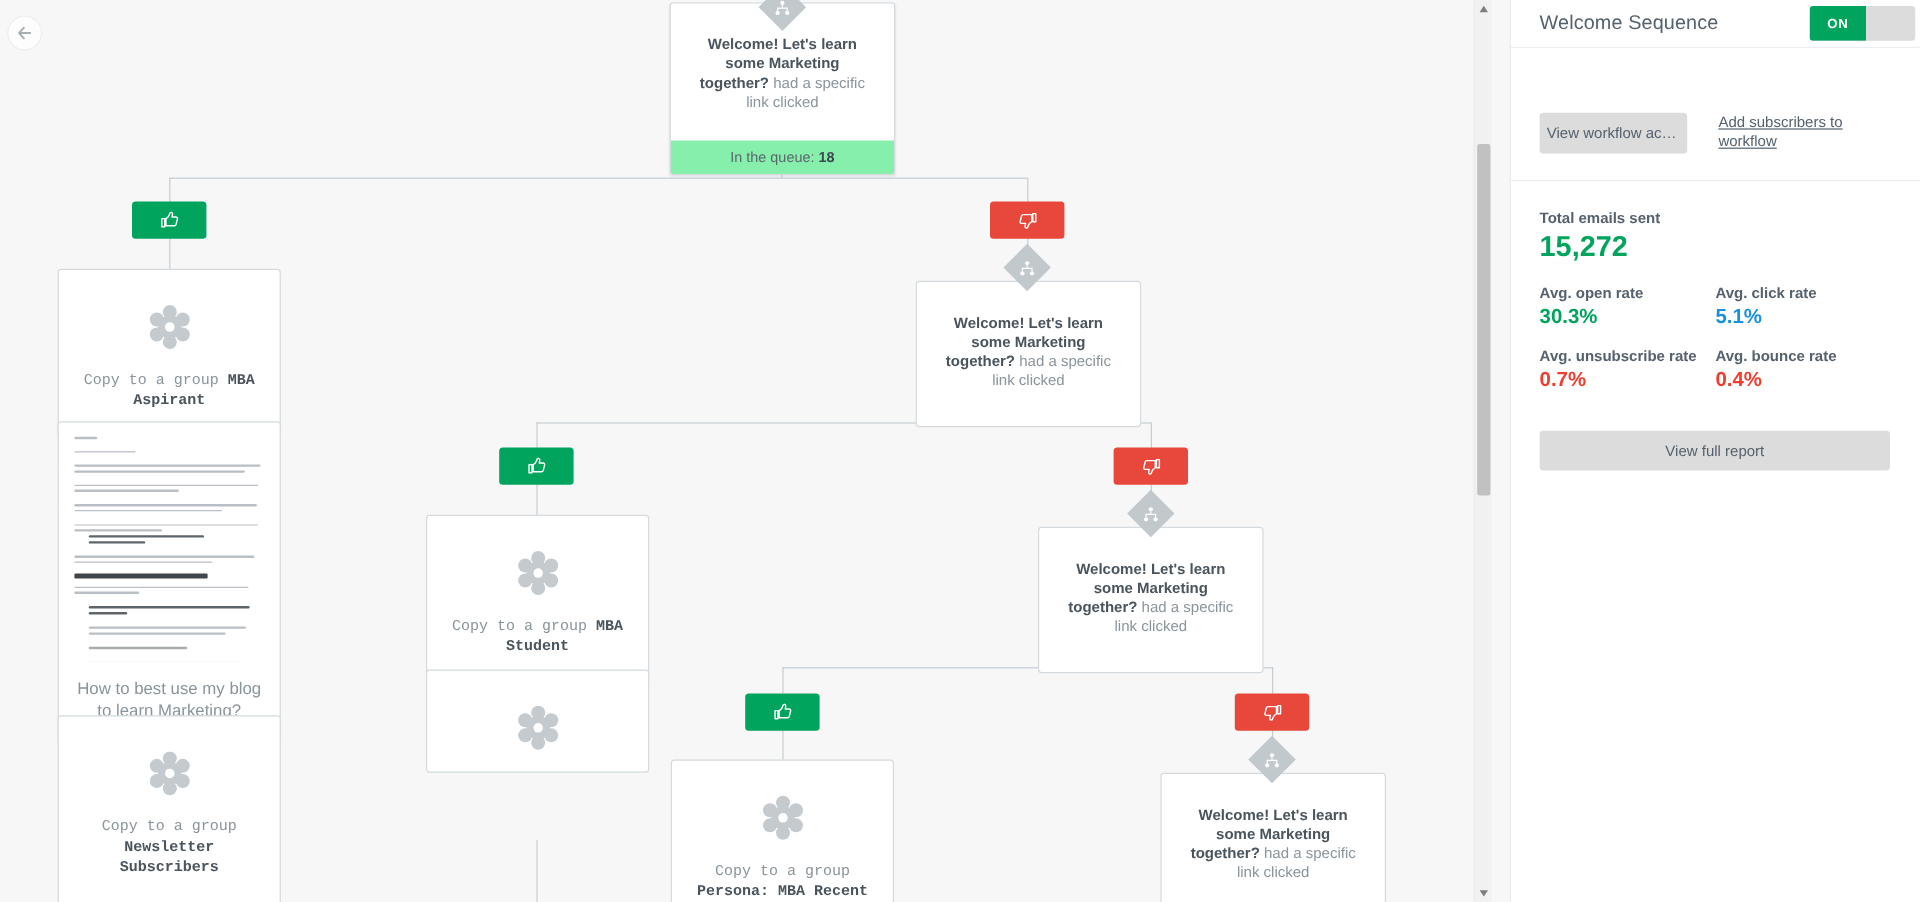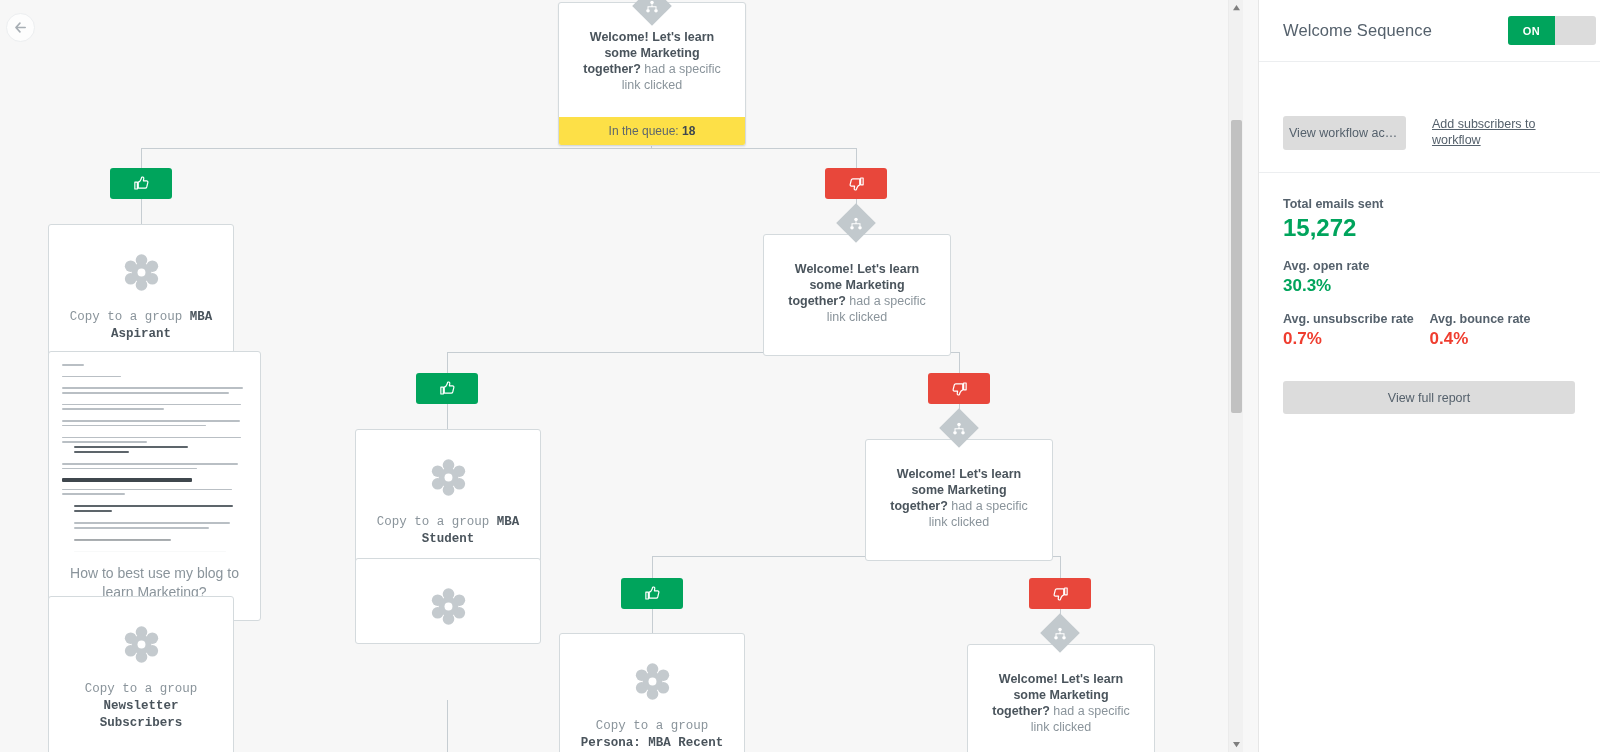--- a/index.html
+++ b/index.html
@@ -53,21 +53,21 @@
   .email-node { width: 188px; }
   .email-node .body {
     padding: 26px 18px 24px 18px;
     text-align: center;
     font-size: 12.5px;
     line-height: 16px;
     color: #8a949b;
   }
   .email-node .body b { color: #4a545c; font-weight: bold; }
   .email-node .queue {
-    background: #fde047;
+    background: #86efac;
     color: #5c666d;
     font-size: 12px;
     text-align: center;
     padding: 7px 0;
     border-radius: 0 0 2px 2px;
   }
   .email-node .queue b { color: #3e474e; }
 
   
   .diamond {
@@ -89,21 +89,21 @@
   .action-node .caption {
     text-align: center;
     font-size: 12.5px;
     line-height: 17px;
     color: #8a949b;
     padding: 0 14px 22px 14px;
   }
   .action-node .caption b { color: #4a545c; font-weight: bold; }
 
   
-  .preview-node { width: 213px; }
+  .preview-node { width: 186px; }
   .preview-node .thumb {
     height: 196px;
     margin: 6px 6px 0 6px;
     background: #fff;
     overflow: hidden;
     position: relative;
     padding: 6px 7px;
   }
   .preview-node .thumb .tl {
     background: #b9bfc4; height: 1.6px; margin-bottom: 3.1px; border-radius: 1px;
@@ -158,21 +158,21 @@
   }
 
   
   #panel {
     position: absolute; left: 1258px; top: 0;
     width: 342px; height: 752px;
     background: #ffffff;
     border-left: 1px solid #e6e6e6;
   }
   .pnl-head {
-    height: 62px;
+    height: 40px;
     display: flex; align-items: center; justify-content: space-between;
     padding: 0 0 0 24px;
     border-bottom: 1px solid #eceef0;
   }
   .pnl-title {
     font-size: 16.5px; color: #55616c; letter-spacing: .1px;
   }
   .toggle {
     width: 88px; height: 29px;
     border-radius: 3px;
@@ -558,20 +558,24 @@
 
     <div class="pnl-sec">
       <div class="stat-lbl">Total emails sent</div>
       <div class="stat-big grn">15,272</div>
 
       <div class="stat-grid">
         <div class="cell">
           <div class="stat-lbl">Avg. open rate</div>
           <div class="stat-val grn">30.3%</div>
         </div>
+        <div class="cell">
+          <div class="stat-lbl">Avg. click rate</div>
+          <div class="stat-val blu">5.1%</div>
+        </div>
       </div>
 
       <div class="stat-grid">
         <div class="cell">
           <div class="stat-lbl">Avg. unsubscribe rate</div>
           <div class="stat-val red">0.7%</div>
         </div>
         <div class="cell">
           <div class="stat-lbl">Avg. bounce rate</div>
           <div class="stat-val red">0.4%</div>

